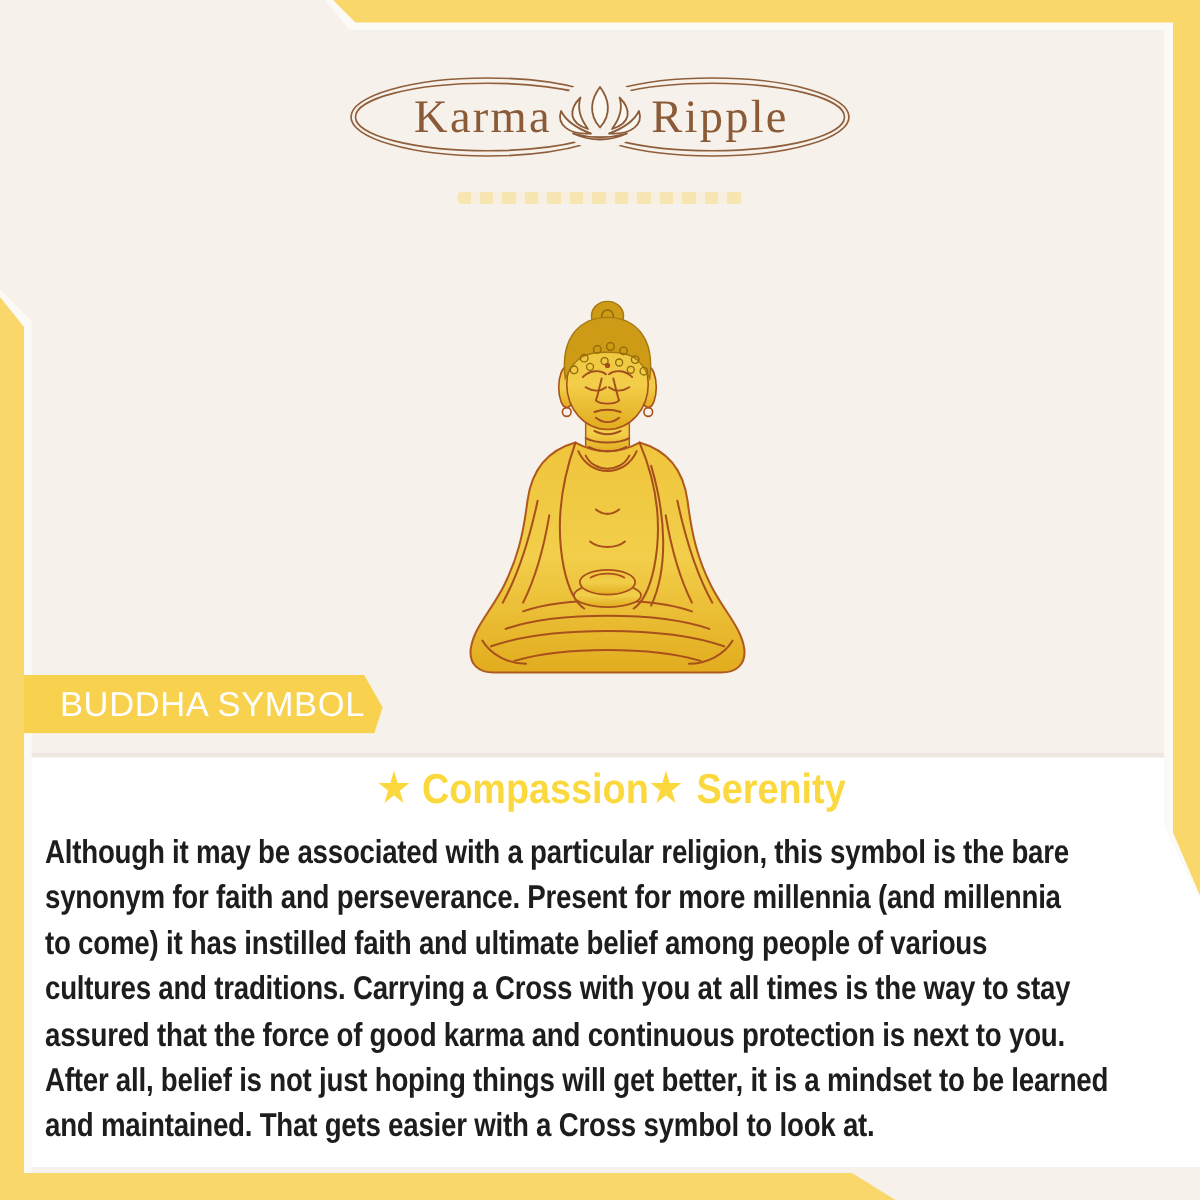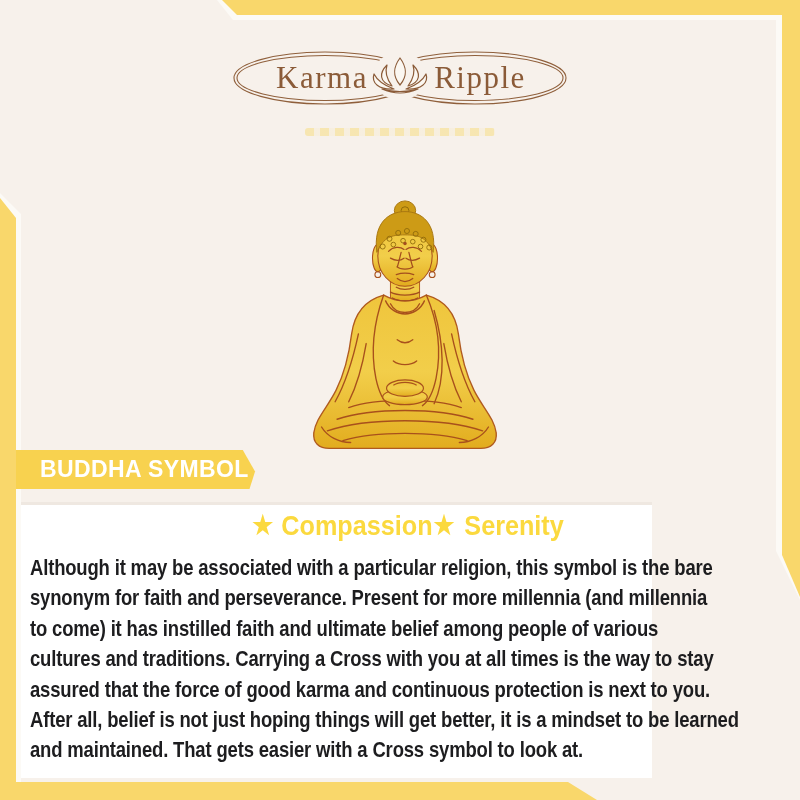--- a/index.html
+++ b/index.html
@@ -24,24 +24,24 @@
   #title-band h1{margin:0;text-align:center;line-height:62px;font-size:42px;font-weight:800;
     color:#FBDC45;letter-spacing:0;transform:scaleX(.82);transform-origin:50% 50%;white-space:nowrap;}
 
   
   #buddha{left:288px;top:198px;width:234px;height:262px;}
 
   
   #banner{left:16px;top:450px;width:240px;height:39px;background:#F8D24F;
     clip-path:polygon(0 0,94.5% 0,99.6% 55%,97.3% 100%,0 100%);}
   #banner .banner-label{display:block;padding-left:24px;line-height:39px;font-size:23px;
-    font-weight:700;color:#FFFFFF;letter-spacing:.4px;white-space:nowrap;}
-
-  
-  #content{left:16px;top:502px;width:636px;height:276px;background:#FFFFFF;}
+    font-weight:400;color:#FFFFFF;letter-spacing:.4px;white-space:nowrap;}
+
+  
+  #content{left:16px;top:502px;width:784px;height:276px;background:#FFFFFF;}
   #content .edge{position:absolute;left:0;top:0;width:100%;height:3px;background:#EFE8E1;}
 
   #starline{position:absolute;left:0;top:8px;width:784px;text-align:center;
     font-size:28px;font-weight:800;color:#FBD93E;white-space:nowrap;
     transform:scaleX(.9);transform-origin:50% 50%;}
   #starline .star{font-size:26px;position:relative;top:-1px;}
   #starline .star.first{margin-right:9px;}
   #starline .star.second{margin-left:1px;margin-right:11px;}
 
   #paragraph{position:absolute;left:14px;top:51px;width:770px;color:#1D1D1F;}

